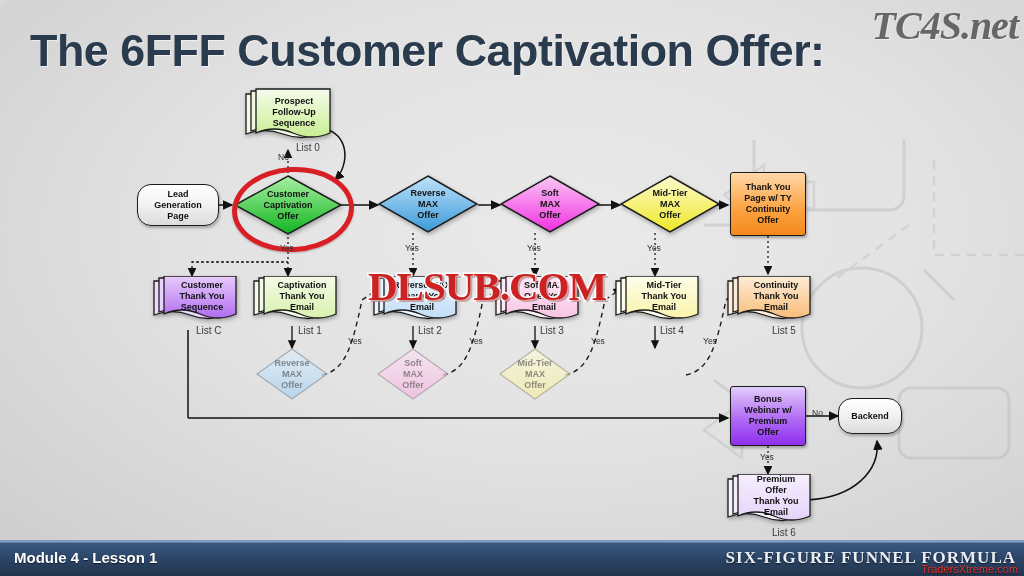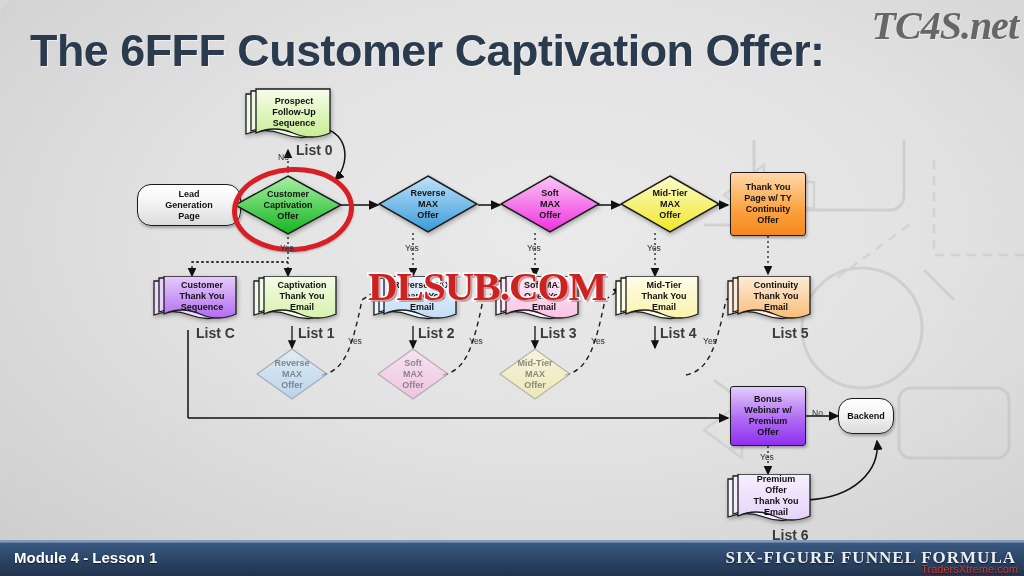--- a/index.html
+++ b/index.html
@@ -69,23 +69,22 @@
     box-shadow:1px 2px 3px rgba(0,0,0,.3);
   }
   
   .diamond{filter:drop-shadow(1px 2px 2px rgba(0,0,0,.3));}
   .diamond svg{position:absolute;inset:0;}
   .diamond.ghost{filter:none;opacity:.72;}
   
   .doc{filter:drop-shadow(1px 2px 2px rgba(0,0,0,.3));}
   .doc svg{position:absolute;left:0;top:0;}
   .listlbl{
-    position:absolute;font-size:14px;color:#3a3a3a;
+    position:absolute;font-size:10px;color:#3a3a3a;
     white-space:nowrap;
-    font-weight:bold;
   }
   .edgelbl{
     position:absolute;font-size:8.5px;color:#2c2c2c;
     white-space:nowrap;
   }
   #edges{position:absolute;left:0;top:0;width:1024px;height:576px;pointer-events:none;}
   
   #highlight{
     position:absolute;left:232px;top:167px;width:112px;height:75px;
     border:5px solid #d81f26;border-radius:50%;
@@ -195,21 +194,21 @@
       <path d="M443 375 C466 370 473 348 483 300 L500 288"></path>
       <path d="M565 375 C588 370 595 348 605 300 L622 288"></path>
       <path d="M686 375 C709 370 716 348 726 300 L742 288"></path>
     </g>
 
     <g stroke="#111" stroke-width="1.5" fill="none">
       <path d="M188 330 L188 418"></path>
     </g>
   </svg>
 
-  <div class="node terminator" style="left:137px;top:184px;width:104px;height:42px;">
+  <div class="node terminator" style="left:137px;top:184px;width:82px;height:42px;">
     <div class="lbl">Lead
 Generation
 Page</div>
   </div>
 
   <div class="node doc" style="left:244px;top:88px;width:92px;height:62px;">
     <svg width="92" height="62" viewBox="0 0 92 62">
       <g stroke="#1b1b1b" stroke-width="1.3">
         <path d="M2 6 h74 v40 q-18 7 -37 0 q-19 -7 -37 0 z" fill="#f3f8ea"></path>
         <path d="M7 3 h74 v40 q-18 7 -37 0 q-19 -7 -37 0 z" fill="#f0f8e4"></path>
@@ -462,21 +461,21 @@
   </div>
 
 
   <div class="node process" style="left:730px;top:386px;width:76px;height:60px;background:linear-gradient(180deg,#e2cdfb 0%,#b06bf4 55%,#8f2ff0 100%);">
     <div class="lbl">Bonus
 Webinar w/
 Premium
 Offer</div>
   </div>
 
-  <div class="node terminator" style="left:838px;top:398px;width:56px;height:36px;">
+  <div class="node terminator" style="left:838px;top:398px;width:64px;height:36px;">
     <div class="lbl">Backend</div>
   </div>
 
   <div class="node doc" style="left:726px;top:474px;width:92px;height:58px;">
     <svg width="92" height="58" viewBox="0 0 92 58">
       <defs>
           <linearGradient id="gLav" x1="0" y1="0" x2="0" y2="1">
         <stop offset="0" stop-color="#f6effd"></stop>
             <stop offset="1" stop-color="#e5d3fa"></stop>
           </linearGradient>

